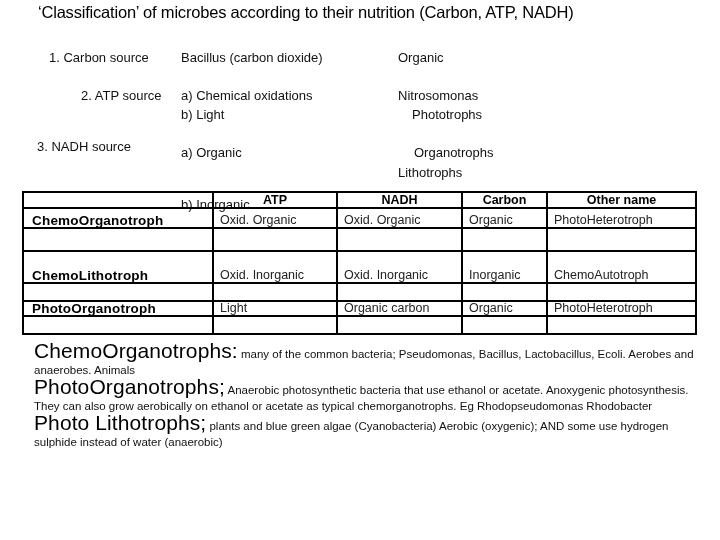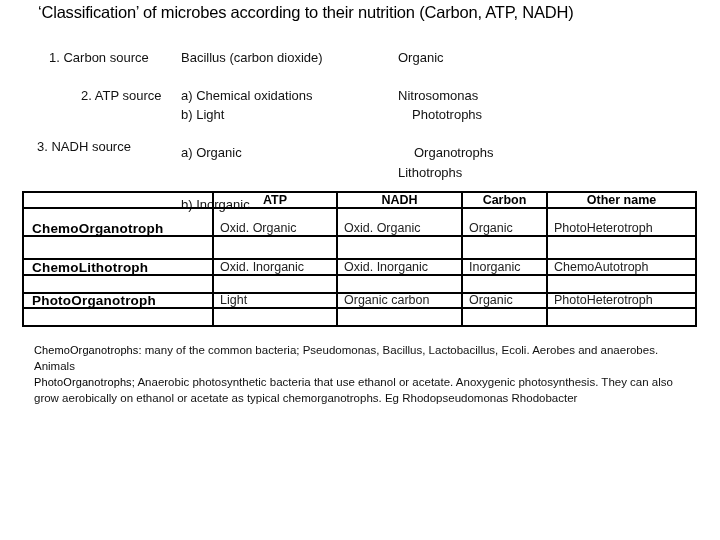--- a/index.html
+++ b/index.html
@@ -19,21 +19,21 @@
   table.cls td {
     border: 2px solid #000; padding: 0 6px; font-size: 12.5px; color: #222;
     vertical-align: bottom; overflow: hidden; white-space: nowrap; line-height: 13px; margin-top: 28px;
   }
   table.cls td.name { font-weight: bold; font-size: 13.5px; color: #000; padding-left: 8px; letter-spacing: 0.2px; }
   table.cls td.hd { font-weight: bold; text-align: center; font-size: 12.5px; color: #000; }
   table.cls tr.spacer td { height: 16px; }
 
   .notes { position: absolute; left: 34px; top: 343px; width: 660px; }
   .note { font-size: 11.5px; line-height: 15.5px; color: #111; margin-bottom: 1px; }
-  .note .term { font-size: 11px; font-weight: normal; color: #000; letter-spacing: 0.1px; }
+  .note .term { font-size: 21px; font-weight: normal; color: #000; letter-spacing: 0.1px; }
 </style>
 </head>
 <body>
 
 <div class="abs title">‘Classification’ of microbes according to their nutrition (Carbon, ATP, NADH)</div>
 
 <div class="src">
   <div class="src-line" style="left:37px;top:50px;margin-left:12px;">1. Carbon source</div>
   <div class="src-line" style="left:181px;top:50px;">Bacillus (carbon dioxide)</div>
   <div class="src-line" style="left:398px;top:50px;">Organic</div>
@@ -60,35 +60,35 @@
       <col style="width:149px">
   </colgroup>
   <tbody>
       <tr style="height:16px">
     <td class="hd"></td>
     <td class="hd">ATP</td>
     <td class="hd">NADH</td>
     <td class="hd">Carbon</td>
     <td class="hd">Other name</td>
   </tr>
-  <tr style="height:28px">
+  <tr style="height:20px">
     <td class="name">ChemoOrganotroph</td>
     <td>Oxid. Organic</td>
     <td>Oxid. Organic</td>
     <td>Organic</td>
     <td>PhotoHeterotroph</td>
   </tr>
   <tr class="spacer" style="height:23px">
         <td></td>
         <td></td>
         <td></td>
         <td></td>
         <td></td>
       </tr>
-  <tr style="height:16px">
+  <tr style="height:32px">
     <td class="name">ChemoLithotroph</td>
     <td>Oxid. Inorganic</td>
     <td>Oxid. Inorganic</td>
     <td>Inorganic</td>
     <td>ChemoAutotroph</td>
   </tr>
   <tr class="spacer" style="height:18px">
         <td></td>
         <td></td>
         <td></td>
@@ -112,13 +112,16 @@
 </tbody>
   </table>
 
 <div class="notes">
   <div class="note">
     <span class="term">ChemoOrganotrophs:</span><span> many of the common bacteria; Pseudomonas, Bacillus, Lactobacillus, Ecoli. Aerobes and anaerobes. Animals</span>
   </div>
   <div class="note">
     <span class="term">PhotoOrganotrophs;</span><span> Anaerobic photosynthetic bacteria that use ethanol or acetate. Anoxygenic photosynthesis. They can also grow aerobically on ethanol or acetate as typical chemorganotrophs. Eg Rhodopseudomonas Rhodobacter</span>
   </div>
+  <div class="note">
+    <span class="term">Photo Lithotrophs;</span><span> plants and blue green algae (Cyanobacteria) Aerobic (oxygenic); AND some use hydrogen sulphide instead of water (anaerobic)</span>
+  </div>
 </div>
 
 </body></html>

